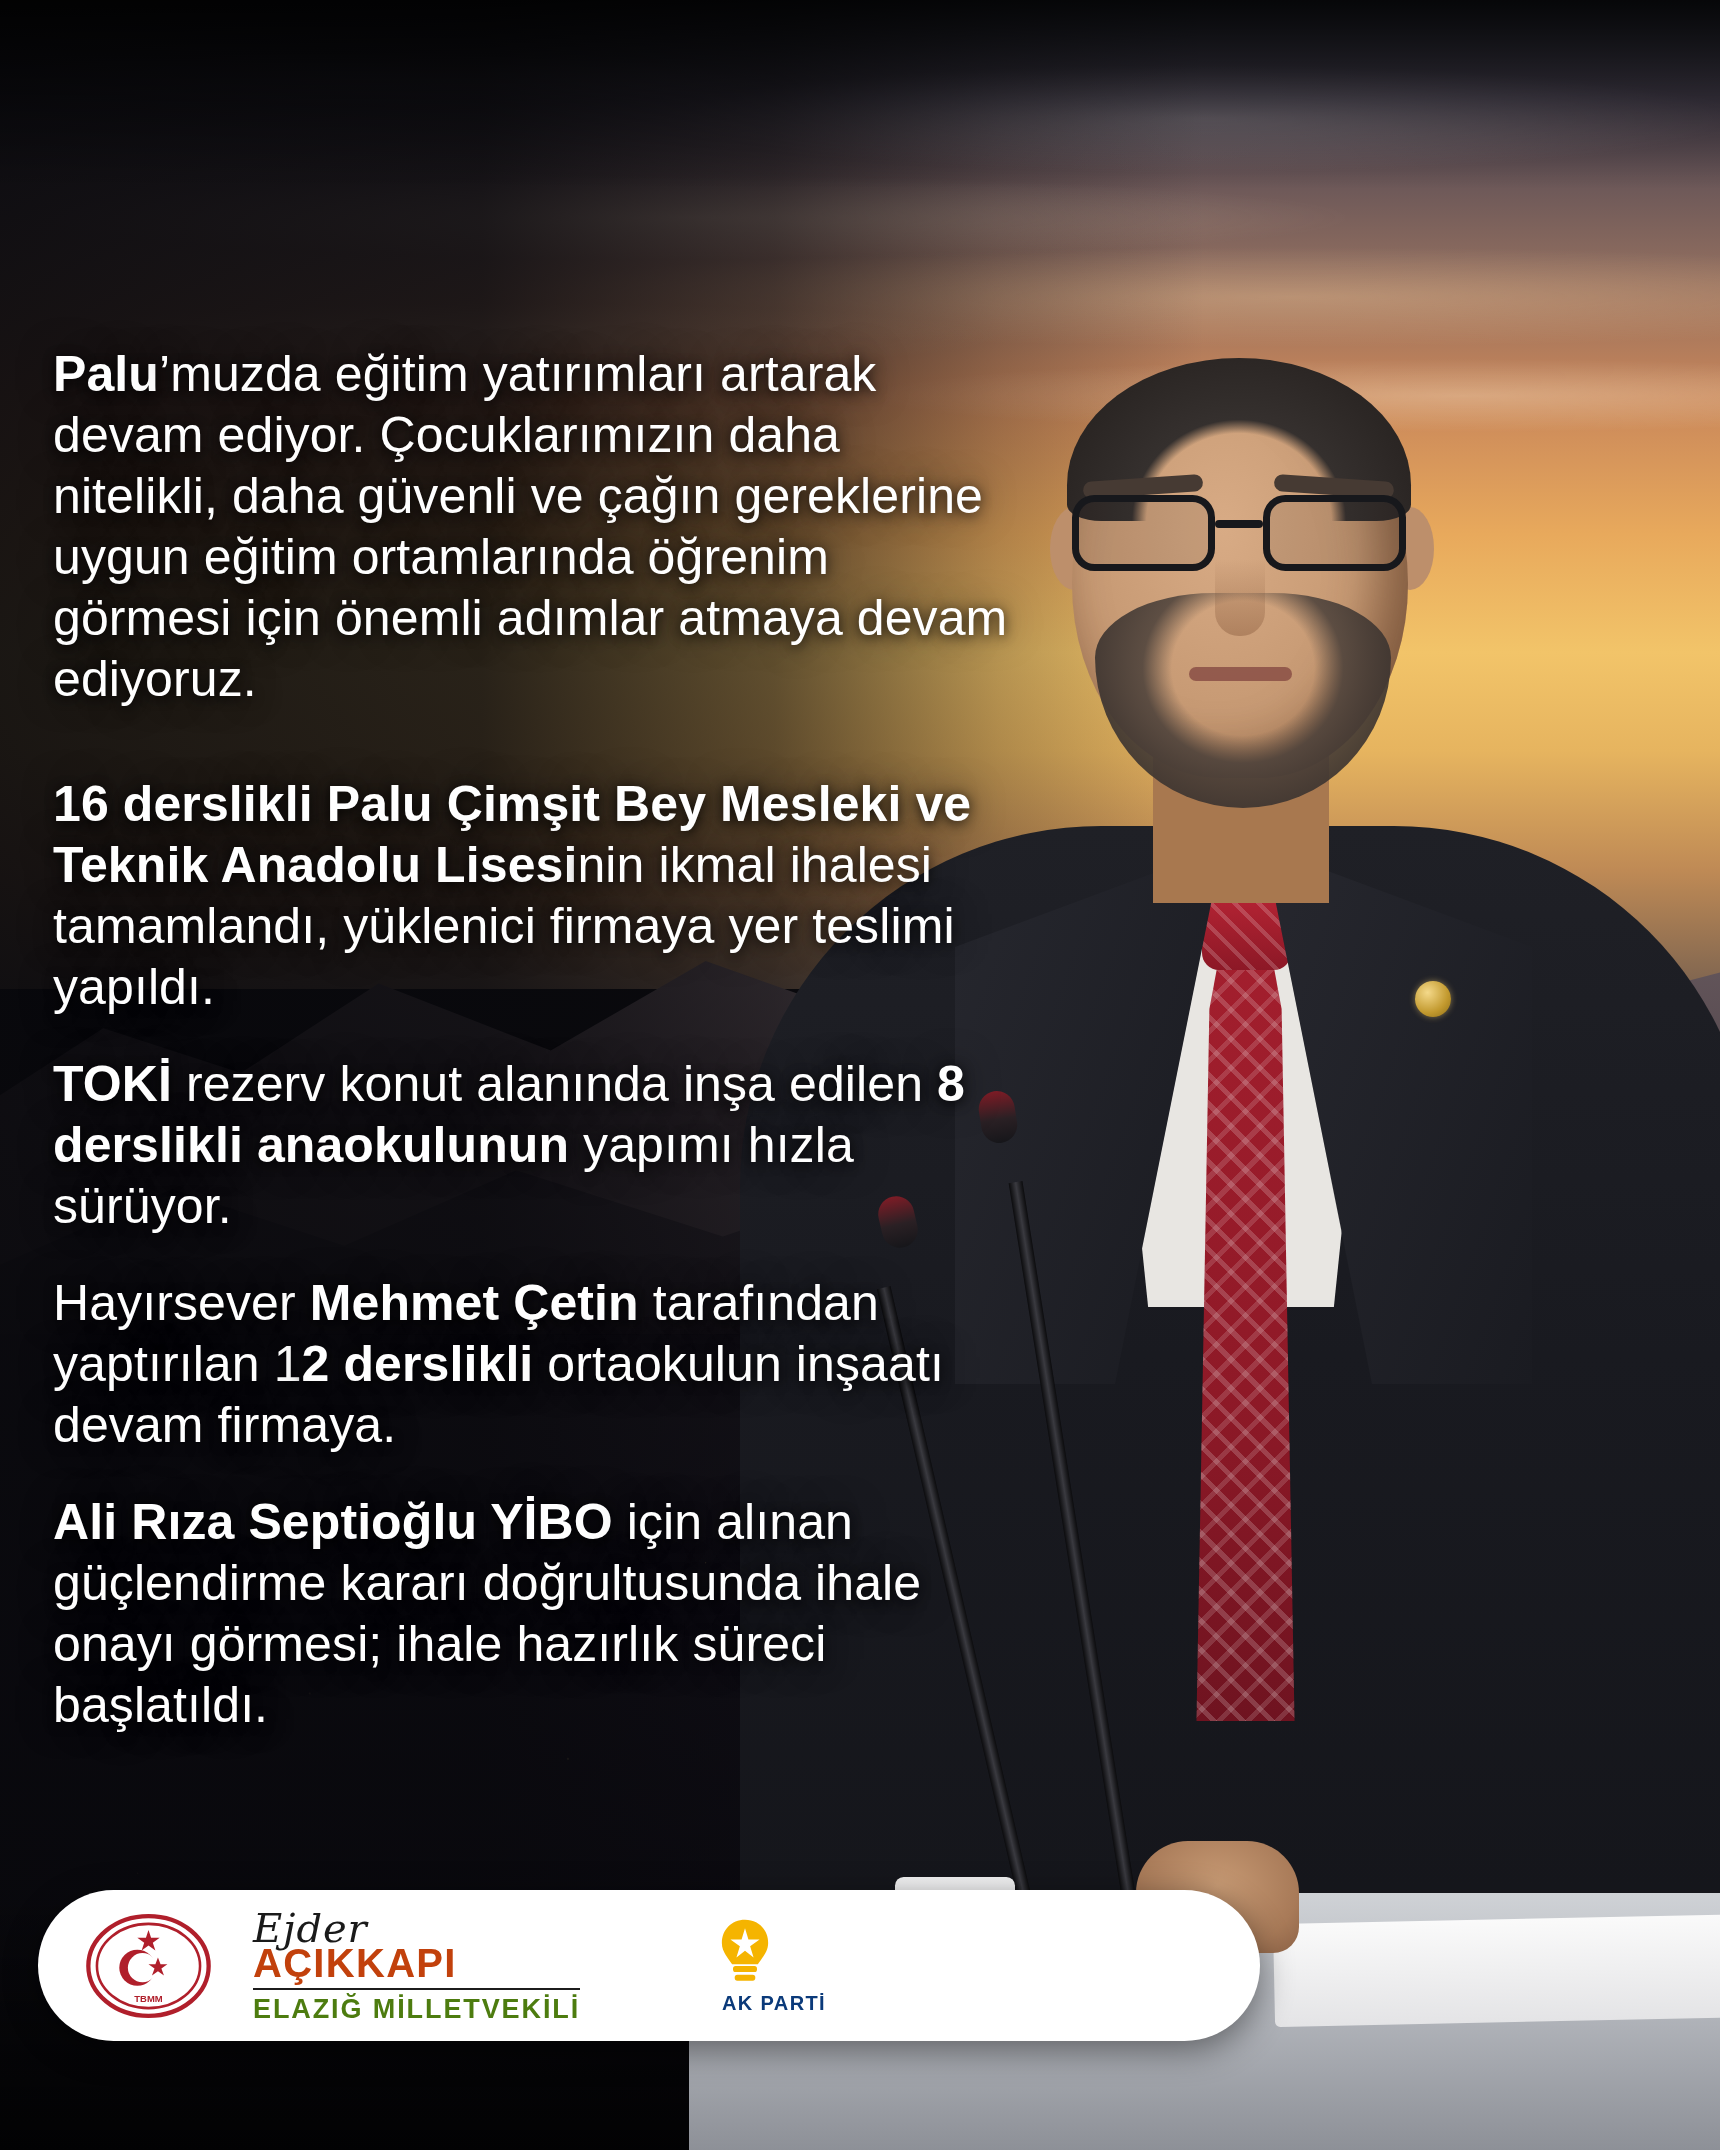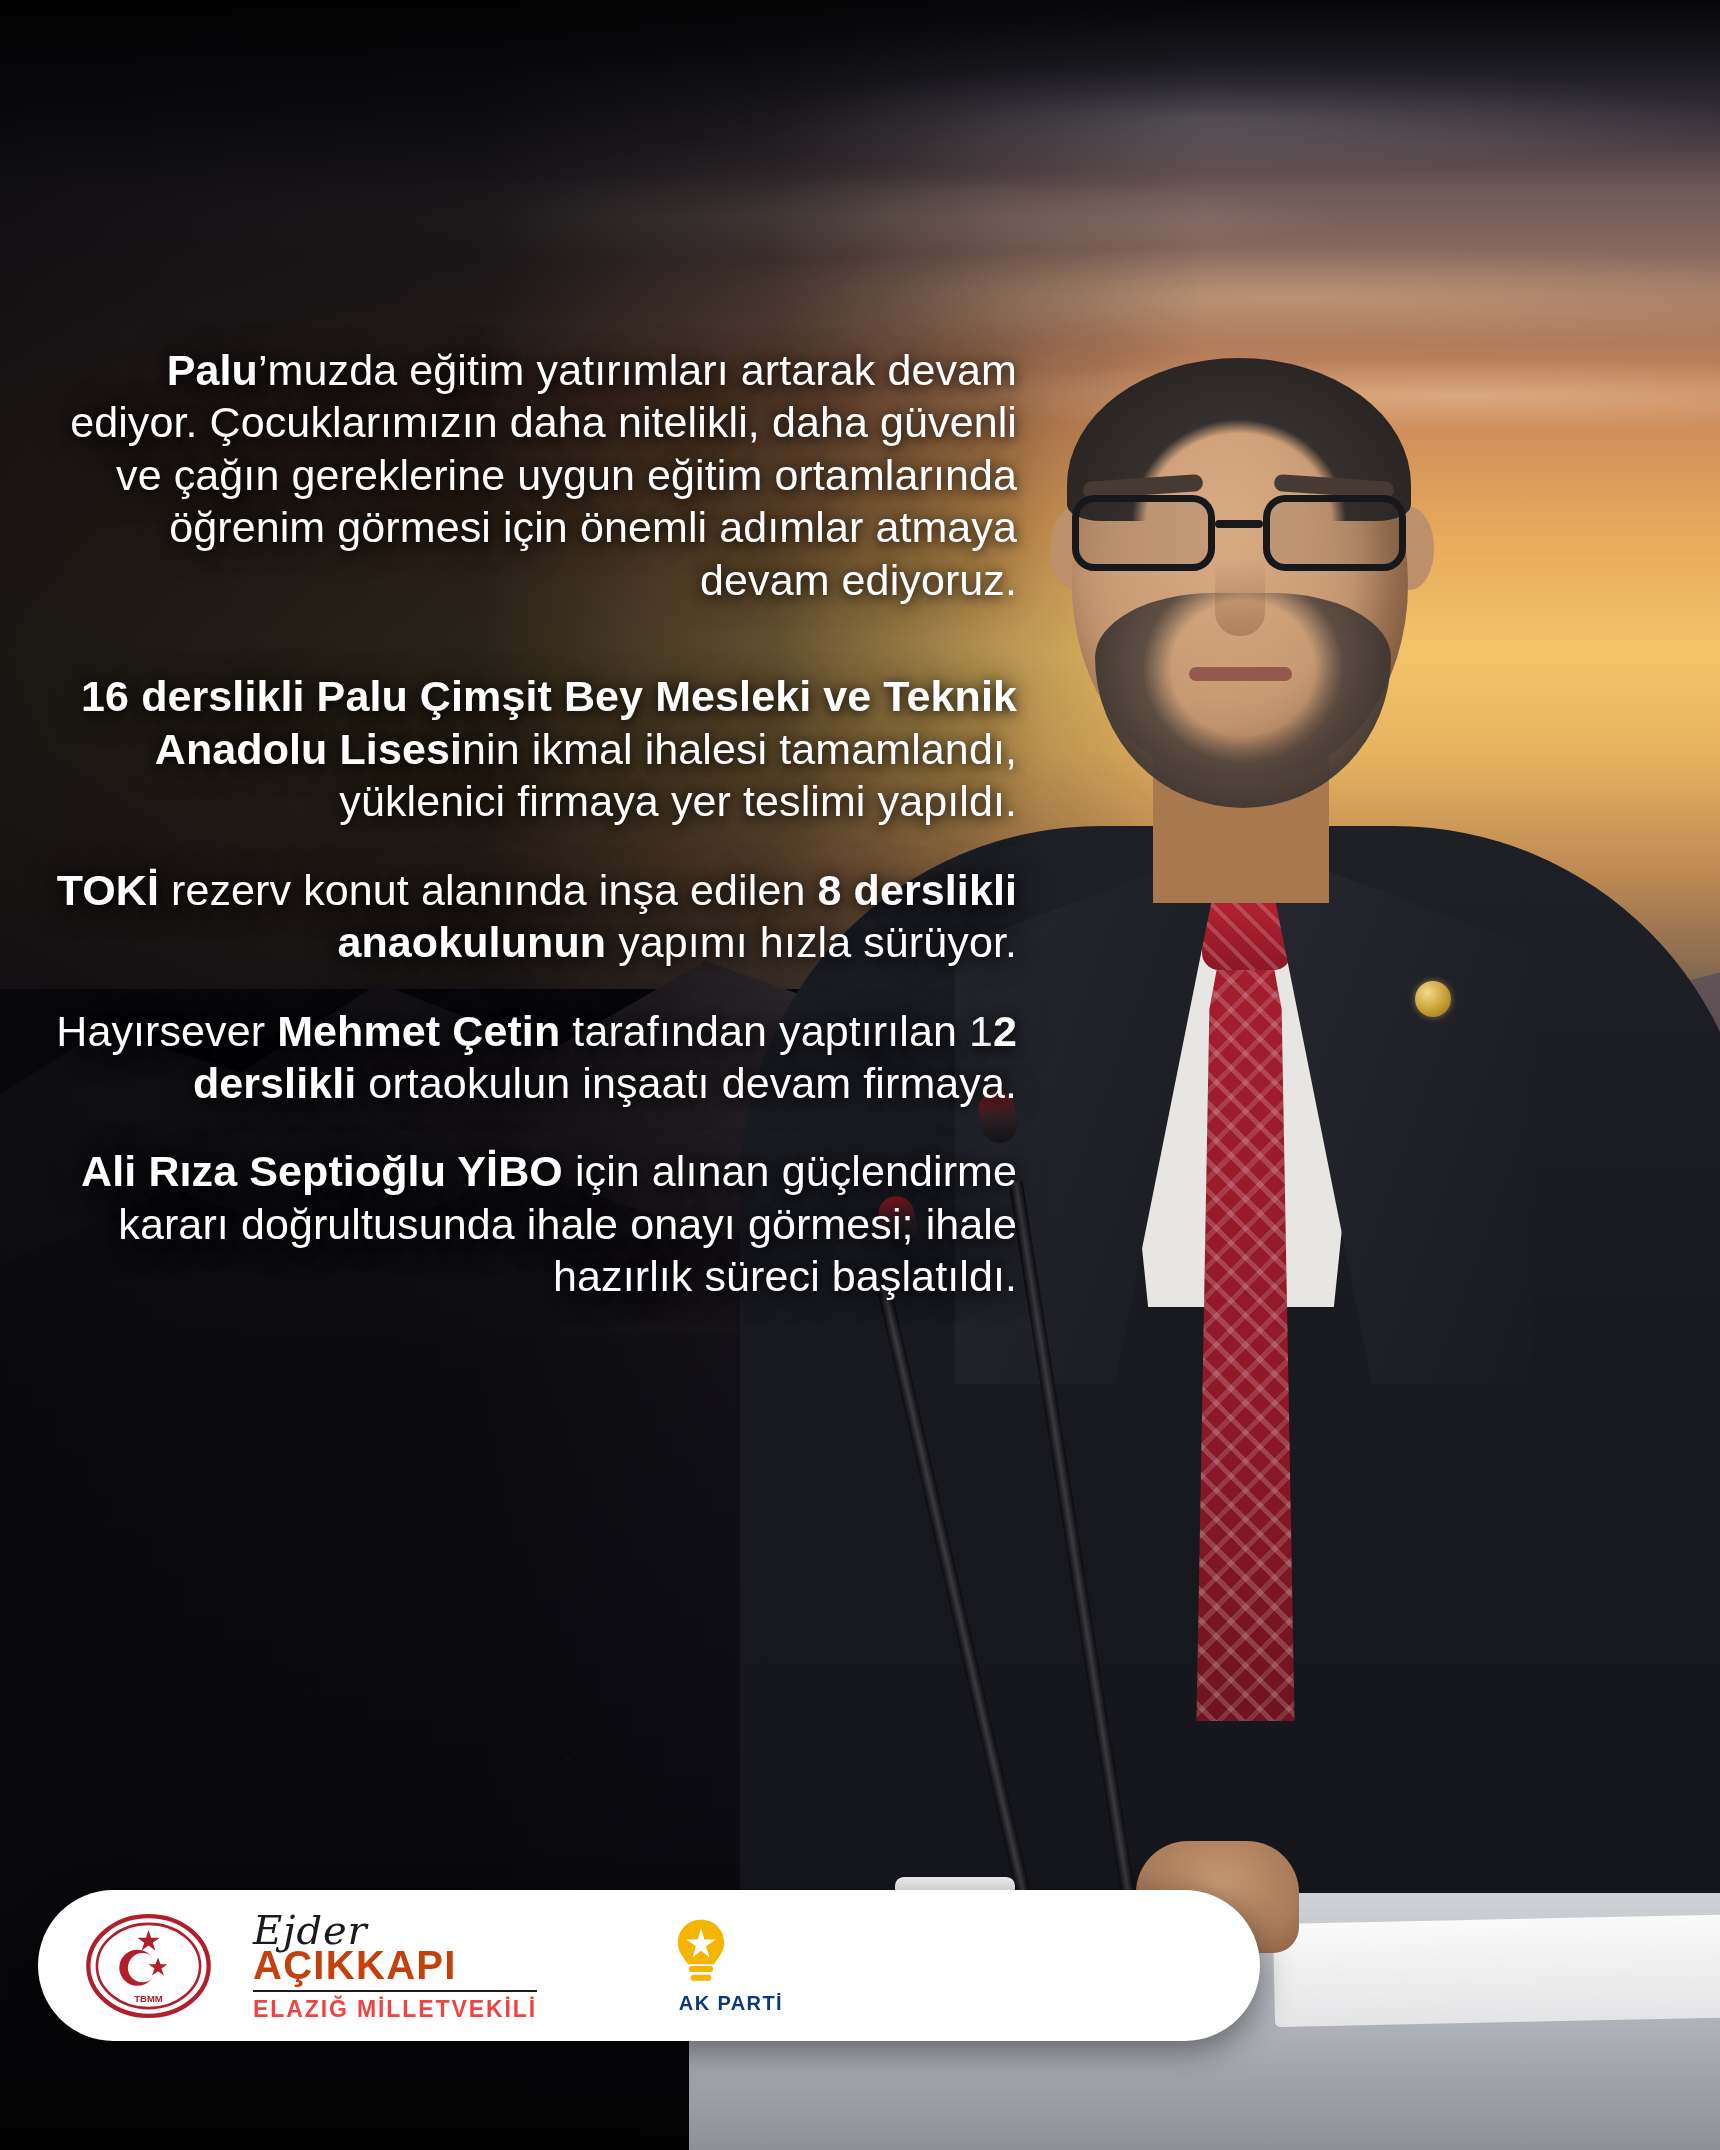--- a/index.html
+++ b/index.html
@@ -382,26 +382,25 @@
   
   .content {
     position: absolute;
     left: 53px;
     top: 344px;
     width: 964px;
     color: #ffffff;
     text-shadow: 0 1.7px 12px rgba(0,0,0,.85), 0 0 34px rgba(0,0,0,.6);
   }
   .para {
-    font-size: 43px;
+    font-size: 50px;
     line-height: 1.22;
     letter-spacing: 0.1px;
     margin: 0 0 36px 0;
     font-weight: 400;
-    text-align: right;
   }
   .para:last-child { margin-bottom: 0; }
   .para b {
     font-weight: 700;
   }
   .p-intro { margin-bottom: 64px; }
 
   
   .footer {
     position: absolute;
@@ -441,24 +440,24 @@
     margin-bottom: -5.2px;
   }
   .name-main {
     font-size: 40px;
     font-weight: 700;
     letter-spacing: 1.3px;
     display: block;
     color: #c2410c;
   }
   .name-sub {
-    font-size: 23px;
+    font-size: 27px;
     font-weight: 700;
     letter-spacing: 1.9px;
-    color: #ef4444;
+    color: #4d7c0f;
     display: block;
     margin-top: 5.2px;
     border-top: 2.6px solid #1c1c1c;
     padding-top: 6px;
   }
   .ak-logo {
     margin-left: 83px;
     flex: none;
     text-align: right;
     width: 163px;

